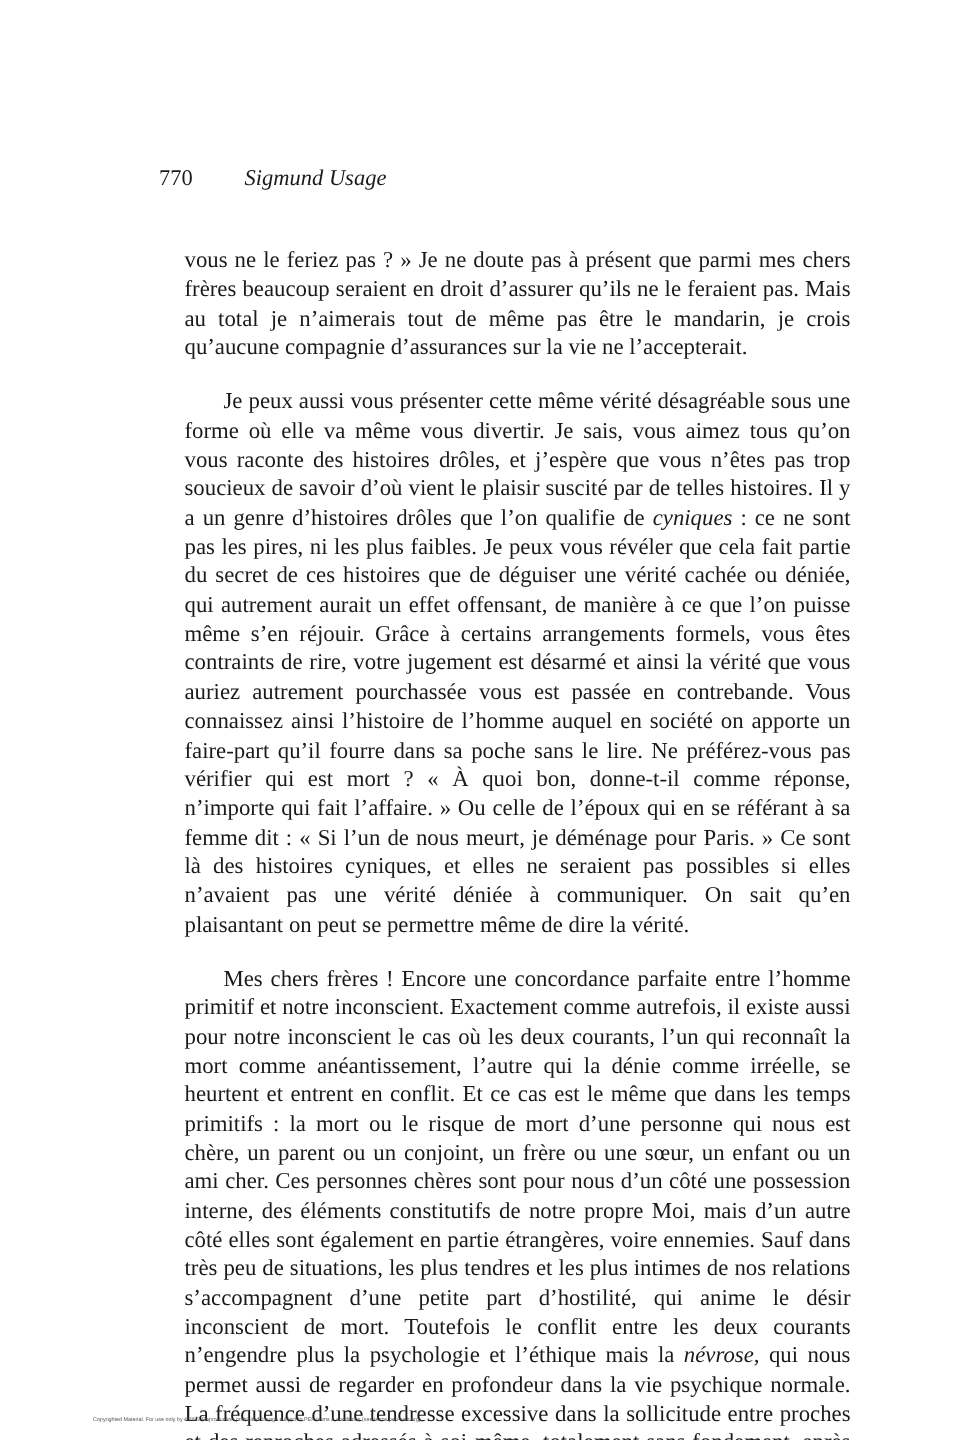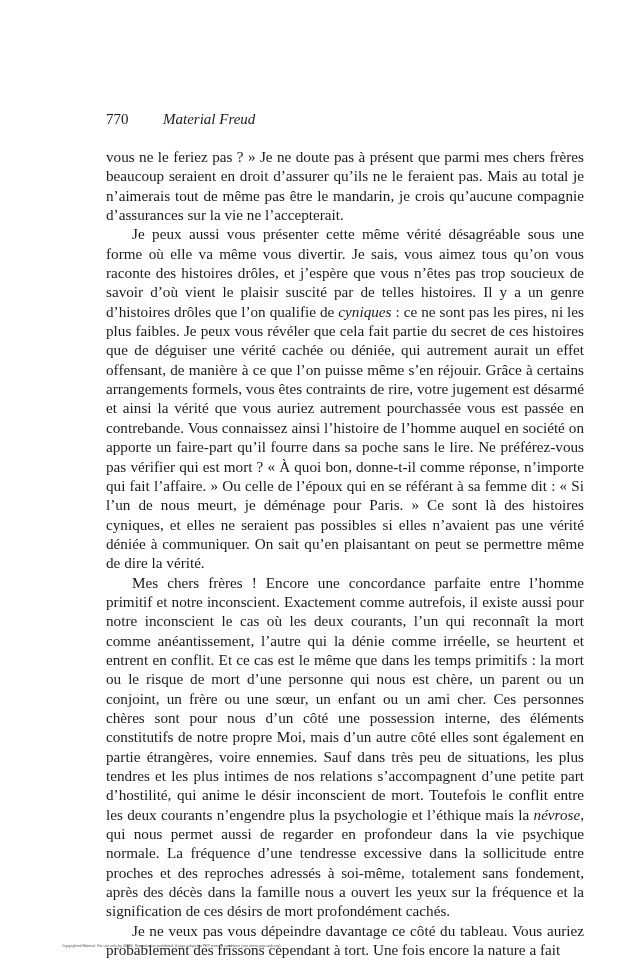--- a/index.html
+++ b/index.html
@@ -34,21 +34,21 @@
       position: absolute;
       top: 147px;
       left: 106px;
       width: 478px;
       font-size: 15.2px;
       line-height: 19.35px;
       text-align: justify;
       hyphens: none;
     }
     .body-text p {
-      margin: 0;
+      margin: 17px;
       text-indent: 0;
     }
     .body-text p.indent {
       text-indent: 26px;
     }
     .body-text em {
       font-style: italic;
     }
     .footer {
       position: absolute;
@@ -58,21 +58,21 @@
       font-size: 3.6px;
       line-height: 5px;
       color: #555555;
       white-space: nowrap;
     }
   </style>
 </head>
 <body>
 
 <div class="page-header">
-  <span class="page-number">770</span><span class="running-head">Material Freud</span>
+  <span class="page-number">770</span><span class="running-head">Sigmund Usage</span>
 </div>
 
 <div class="body-text">
   <p><span>vous ne le feriez pas ? » Je ne doute pas à présent que parmi mes chers frères beaucoup seraient en droit d’assurer qu’ils ne le feraient pas. Mais au total je n’aimerais tout de même pas être le mandarin, je crois qu’aucune compagnie d’assurances sur la vie ne l’accepterait.</span></p>
   <p class="indent"><span>Je peux aussi vous présenter cette même vérité désagréable sous une forme où elle va même vous divertir. Je sais, vous aimez tous qu’on vous raconte des histoires drôles, et j’espère que vous n’êtes pas trop soucieux de savoir d’où vient le plaisir suscité par de telles histoires. Il y a un genre d’histoires drôles que l’on qualifie de </span><em>cyniques</em><span> : ce ne sont pas les pires, ni les plus faibles. Je peux vous révéler que cela fait partie du secret de ces histoires que de déguiser une vérité cachée ou déniée, qui autrement aurait un effet offensant, de manière à ce que l’on puisse même s’en réjouir. Grâce à certains arrangements formels, vous êtes contraints de rire, votre jugement est désarmé et ainsi la vérité que vous auriez autrement pourchassée vous est passée en contrebande. Vous connaissez ainsi l’histoire de l’homme auquel en société on apporte un faire-part qu’il fourre dans sa poche sans le lire. Ne préférez-vous pas vérifier qui est mort ? « À quoi bon, donne-t-il comme réponse, n’importe qui fait l’affaire. » Ou celle de l’époux qui en se référant à sa femme dit : « Si l’un de nous meurt, je déménage pour Paris. » Ce sont là des histoires cyniques, et elles ne seraient pas possibles si elles n’avaient pas une vérité déniée à communiquer. On sait qu’en plaisantant on peut se permettre même de dire la vérité.</span></p>
   <p class="indent"><span>Mes chers frères ! Encore une concordance parfaite entre l’homme primitif et notre inconscient. Exactement comme autrefois, il existe aussi pour notre inconscient le cas où les deux courants, l’un qui reconnaît la mort comme anéantissement, l’autre qui la dénie comme irréelle, se heurtent et entrent en conflit. Et ce cas est le même que dans les temps primitifs : la mort ou le risque de mort d’une personne qui nous est chère, un parent ou un conjoint, un frère ou une sœur, un enfant ou un ami cher. Ces personnes chères sont pour nous d’un côté une possession interne, des éléments constitutifs de notre propre Moi, mais d’un autre côté elles sont également en partie étrangères, voire ennemies. Sauf dans très peu de situations, les plus tendres et les plus intimes de nos relations s’accompagnent d’une petite part d’hostilité, qui anime le désir inconscient de mort. Toutefois le conflit entre les deux courants n’engendre plus la psychologie et l’éthique mais la </span><em>névrose,</em><span> qui nous permet aussi de regarder en profondeur dans la vie psychique normale. La fréquence d’une tendresse excessive dans la sollicitude entre proches et des reproches adressés à soi-même, totalement sans fondement, après des décès dans la famille nous a ouvert les yeux sur la fréquence et la signification de ces désirs de mort profondément cachés.</span></p>
   <p class="indent"><span>Je ne veux pas vous dépeindre davantage ce côté du tableau. Vous auriez probablement des frissons cependant à tort. Une fois encore la nature a fait</span></p>
 </div>
 
 <div class="footer">Copyrighted Material. For use only by 46886. Reproduction prohibited. Usage subject to PEP terms &amp; conditions (see terms.pep-web.org).</div>

